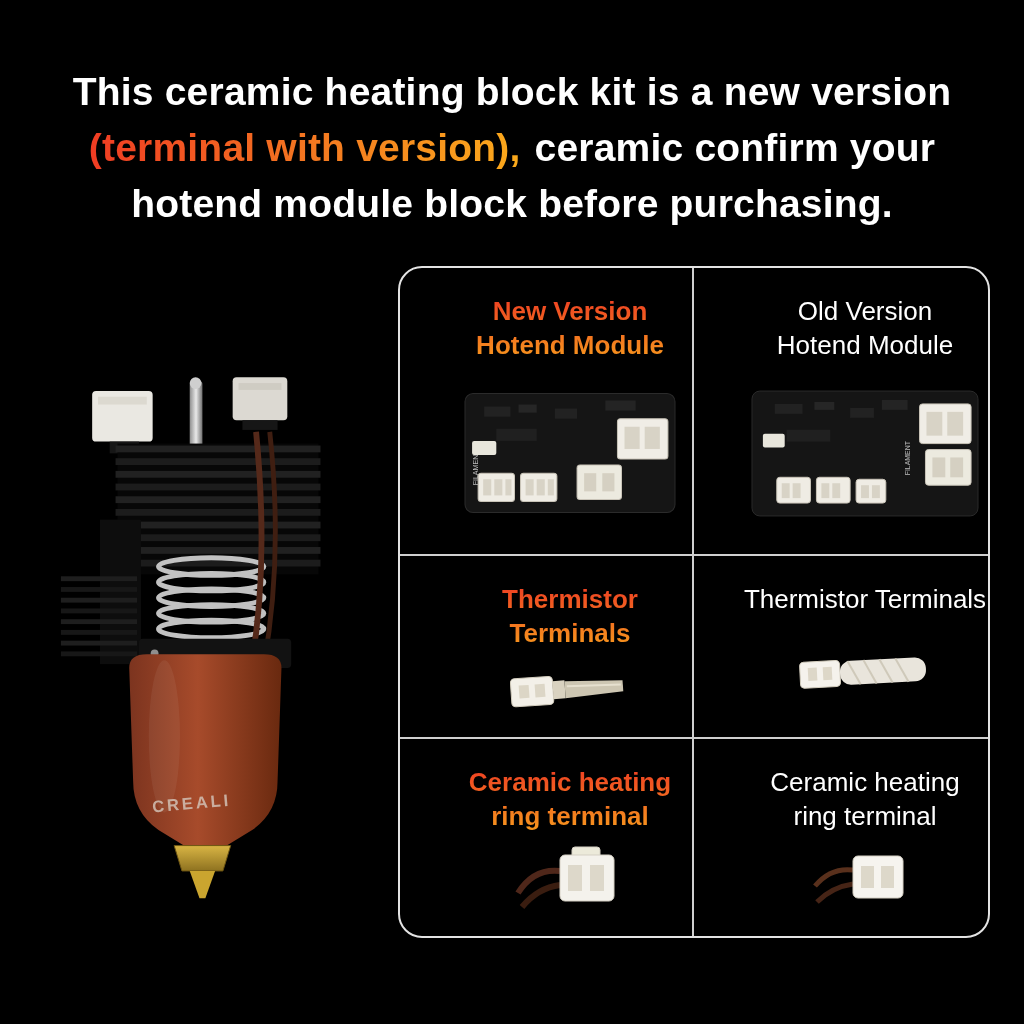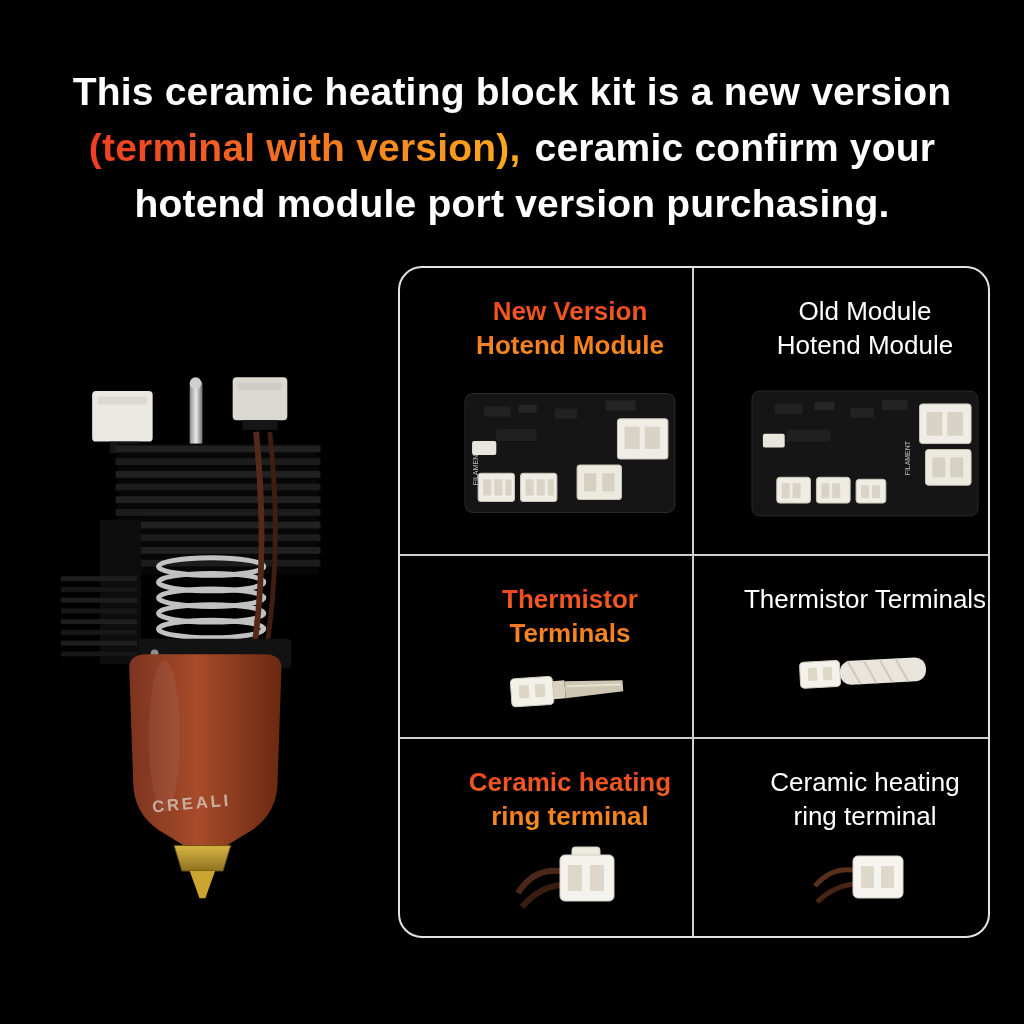--- a/index.html
+++ b/index.html
@@ -49,21 +49,21 @@
 </head>
 <body>
 
 <div class="canvas">
 
   <div class="headline">
     <div><span>This ceramic heating block kit is a new version</span></div>
     <div>
       <span class="hl">(terminal with version),</span><span>ceramic confirm your</span>
     </div>
-    <div><span>hotend module port version purchasing.</span></div>
+    <div><span>hotend module block before purchasing.</span></div>
   </div>
 
   <div class="product">
     <svg viewBox="0 0 330 600">
       <defs>
         <linearGradient id="gMetal" x1="0" y1="0" x2="1" y2="0">
           <stop offset="0" stop-color="#8f8f8f"></stop>
             <stop offset="0.5" stop-color="#e9e9e9"></stop>
             <stop offset="1" stop-color="#6f6f6f"></stop>
         </linearGradient>
@@ -189,21 +189,21 @@
             <rect x="72" y="86" width="8" height="16" fill="#d8d3c6"></rect>
             <rect x="83" y="86" width="6" height="16" fill="#d8d3c6"></rect>
           </g>
           <rect x="8" y="48" width="24" height="14" rx="2" fill="#e8e6dc"></rect>
         </svg>
       </div>
     </div>
 
     <div class="cell right r0">
       <div class="cell-title plain">
-        <span class="tl">Old Module</span>
+        <span class="tl">Old Version</span>
         <span class="tl">Hotend Module</span>
       </div>
       <div class="cell-media">
         <svg width="228" height="127" viewBox="0 0 230 128">
           <rect x="1" y="1" width="228" height="126" rx="8" fill="#151515" stroke="#2b2b2b"></rect>
           <rect x="24" y="14" width="28" height="10" fill="#222222"></rect>
           <rect x="64" y="12" width="20" height="8" fill="#262626"></rect>
           <rect x="100" y="18" width="24" height="10" fill="#222222"></rect>
           <rect x="36" y="40" width="44" height="12" fill="#202020"></rect>
           <rect x="132" y="10" width="26" height="10" fill="#242424"></rect>

